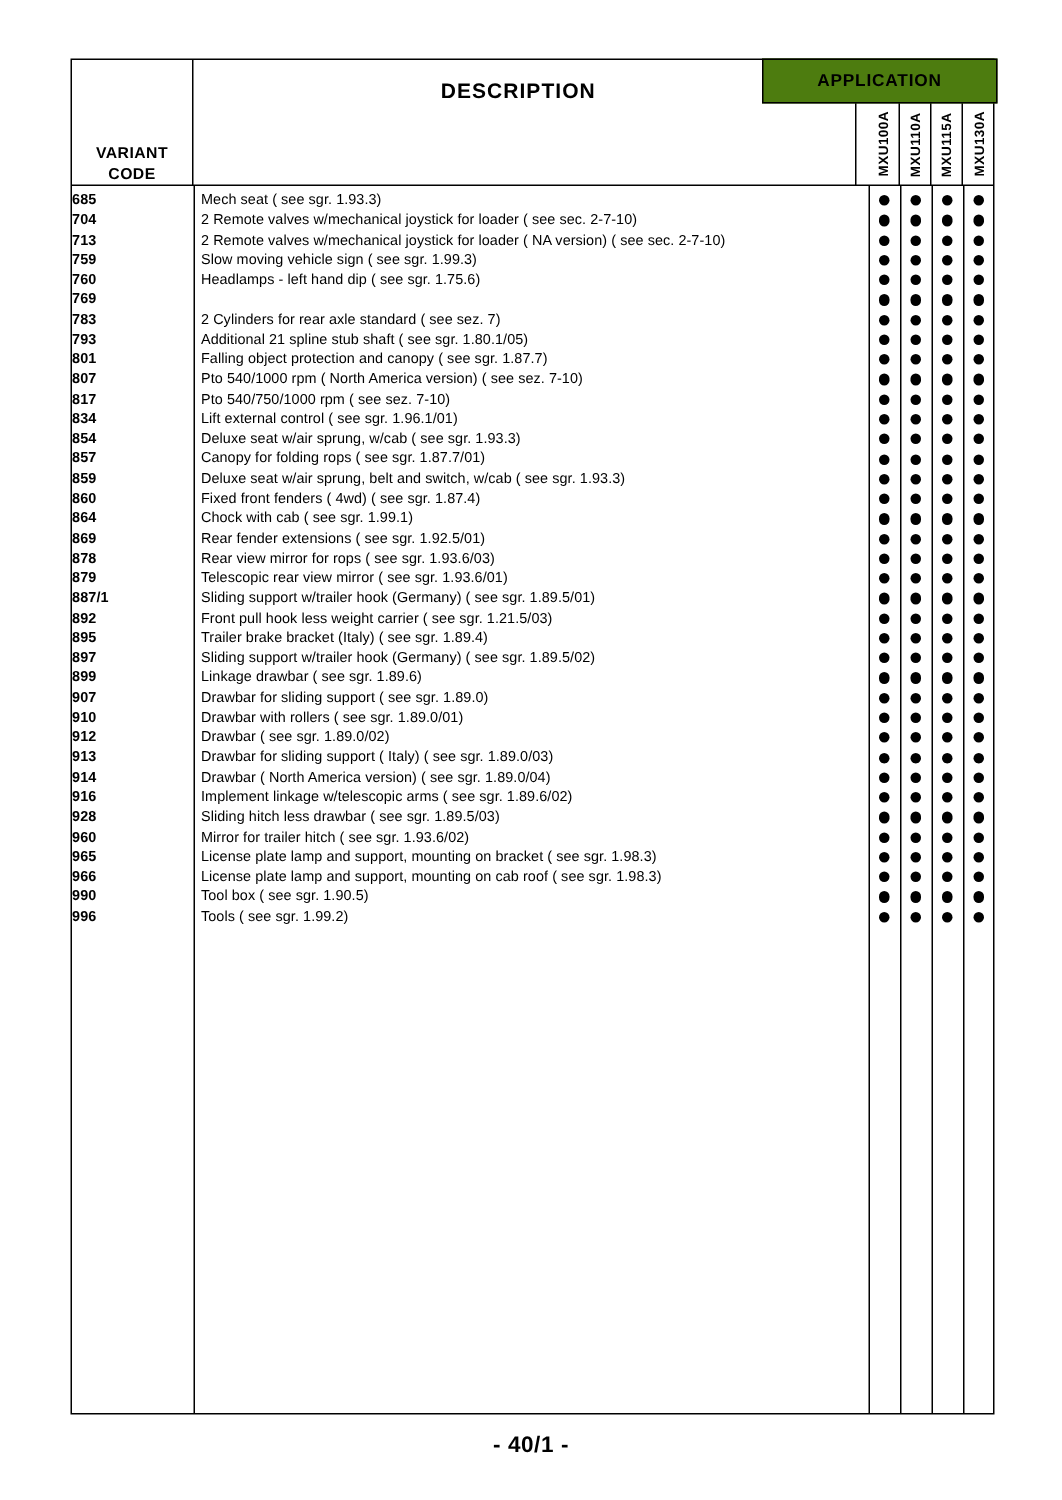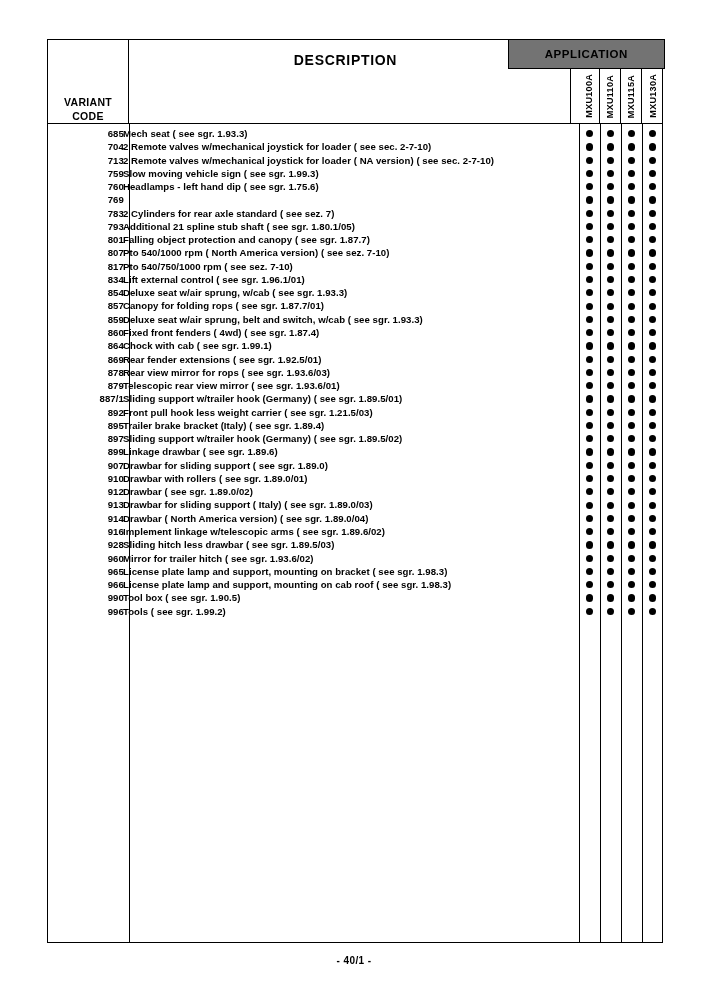--- a/index.html
+++ b/index.html
@@ -36,21 +36,21 @@
 
   
   .application-box {
     position: absolute;
     left: 460px;          
     top: -0.7px;
     width: 156.7px;
     height: 30px;
     box-sizing: border-box;
     border: 1.4px solid #000;
-    background: #737373;
+    background: #4d7c0f;
     display: flex;
     align-items: center;
     justify-content: center;
   }
   .application-box .label {
     font-size: 11.5px;
     font-weight: bold;
     letter-spacing: 0.55px;
   }
 
@@ -164,31 +164,31 @@
     width: 100%;
   }
   .row {
     height: 13.28px;
     position: relative;
   }
   .row .code {
     position: absolute;
     left: 0;
     width: 76px;
-    text-align: right;
+    text-align: left;
     font-size: 9.6px;
     font-weight: bold;
     line-height: 13.28px;
     letter-spacing: 0.1px;
   }
   .row .desc {
     position: absolute;
-    left: 75px;
+    left: 86px;
     font-size: 9.6px;
-    font-weight: bold;
+    font-weight: normal;
     line-height: 13.28px;
     white-space: nowrap;
     letter-spacing: 0.05px;
   }
   .row .dots {
     position: absolute;
     left: 531px;
     top: 0;
     width: 84px;
     height: 13.28px;
@@ -206,21 +206,21 @@
   .dot-2 { left: 48.9px; }
   .dot-3 { left: 69.9px; }
 
   
   .footer {
     position: absolute;
     left: 0;
     top: 955px;
     width: 708px;
     text-align: center;
-    font-size: 10px;
+    font-size: 15px;
     font-weight: bold;
     letter-spacing: 0.4px;
   }
 </style>
 </head>
 <body>
 
 <div class="page">
 
   <div class="table-frame">

